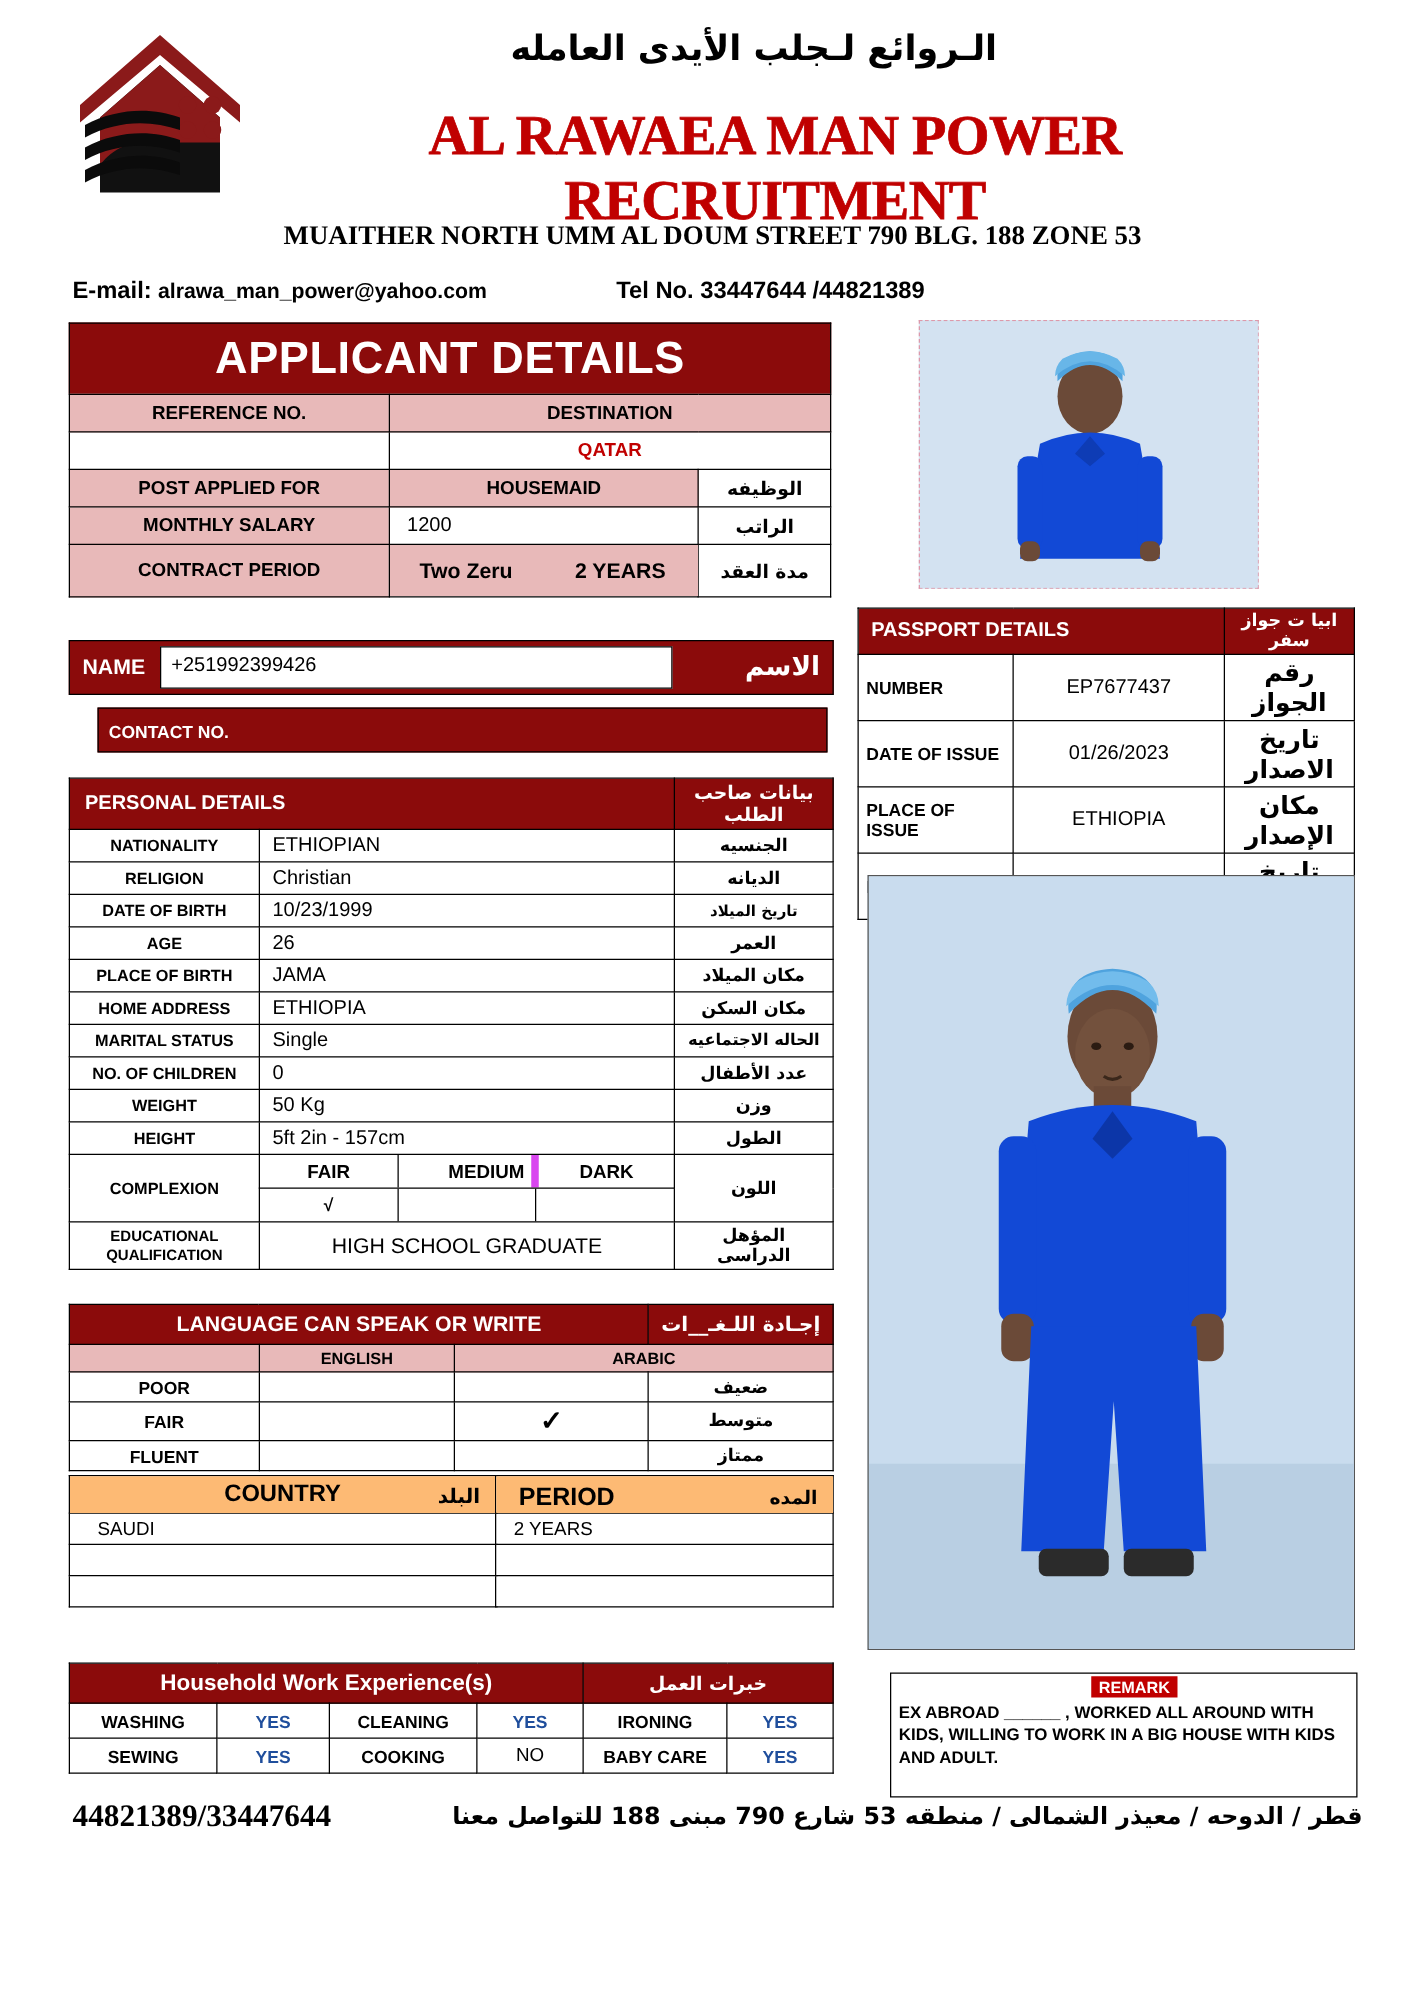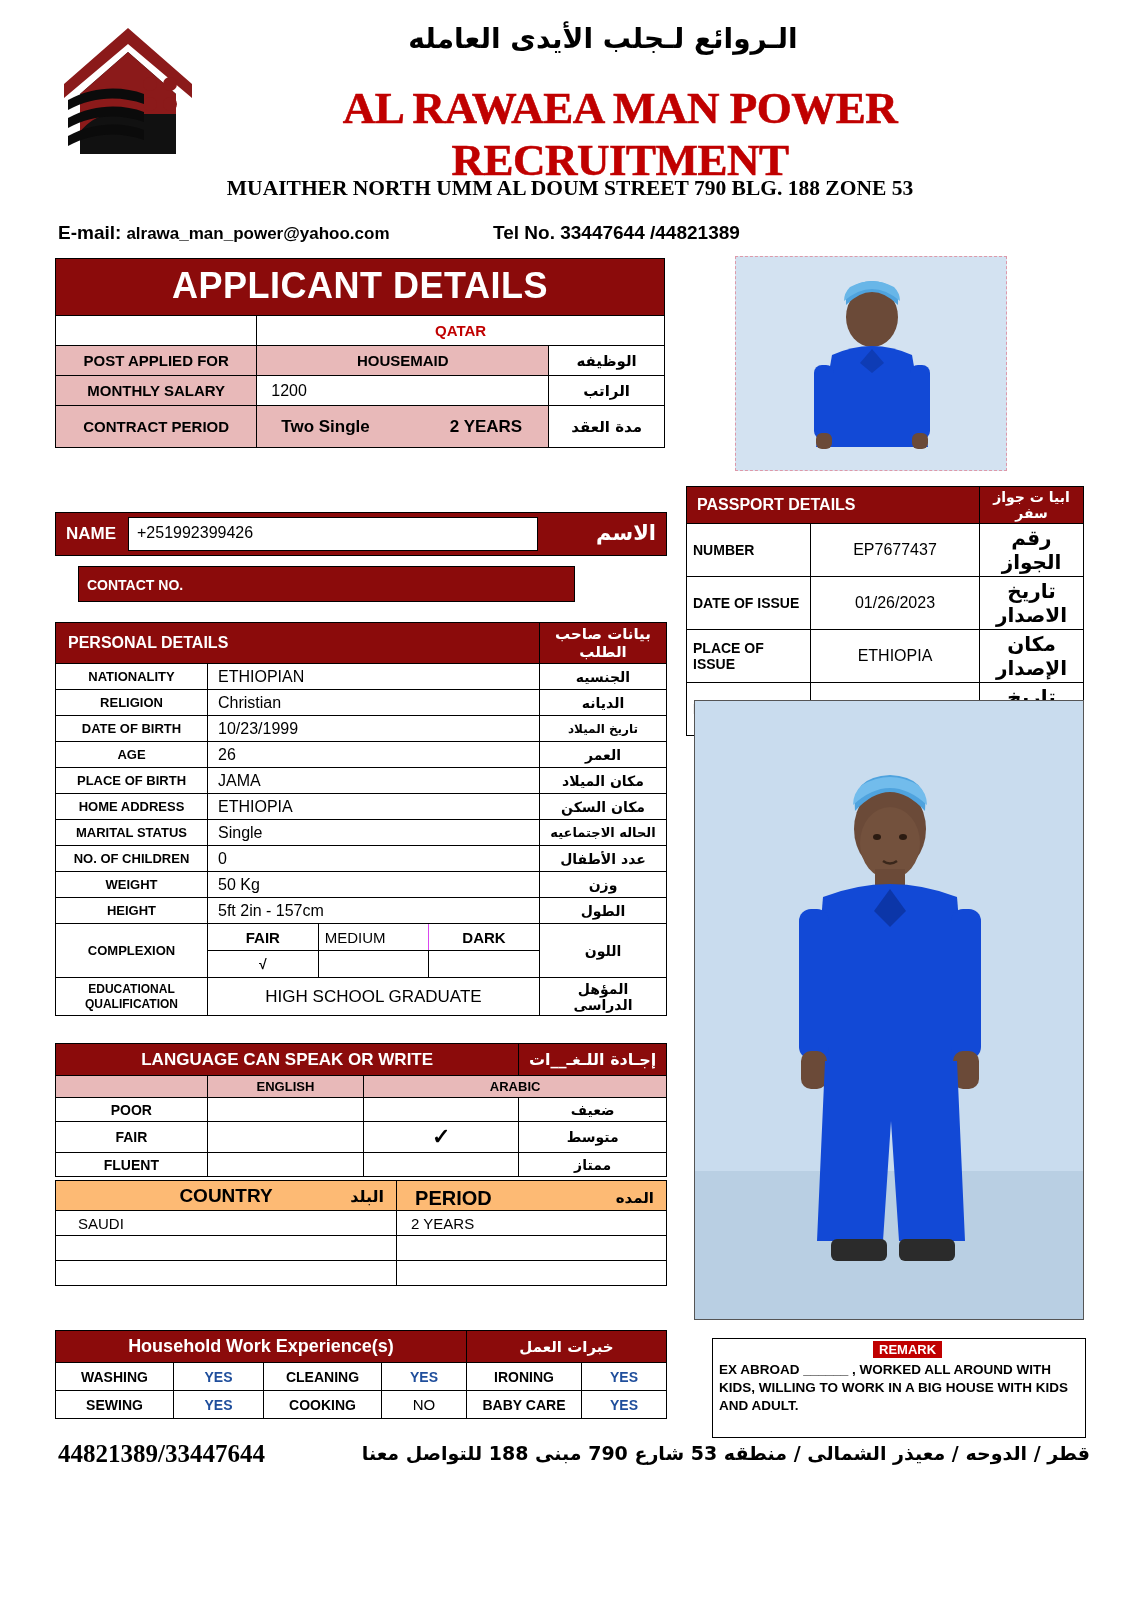--- a/index.html
+++ b/index.html
@@ -59,21 +59,21 @@
 
   
   .name-row { position:absolute; left:55px; top:512px; width: 612px; height: 44px;
               background:#8B0B0B; border:1px solid #000; }
   .name-row .lbl { position:absolute; left: 10px; top: 11px; color:#fff; font-weight:bold; font-size: 17px; }
   .name-row .inputbox { position:absolute; left: 72px; top: 4px; width: 410px; height: 34px;
                         background:#fff; border:1px solid #000; padding: 6px 8px; font-size: 16px; }
   .name-row .ar-lbl { position:absolute; right: 10px; top: 8px; color:#fff; font-weight:bold; font-size: 21px;
                       font-family:"DejaVu Sans",sans-serif; }
 
-  .contact-row { position:absolute; left:78px; top:566px; width: 497px; height: 36px;
+  .contact-row { position:absolute; left:78px; top:566px; width: 584px; height: 36px;
                  background:#8B0B0B; border:1px solid #000; }
   .contact-row .lbl { position:absolute; left: 8px; top: 10px; color:#fff; font-weight:bold; font-size: 14px; }
   .contact-row .inputbox { position:absolute; left: 138px; top: 3px; width: 352px; height: 30px;
                            background:#fff; border:1px solid #000; padding: 5px 8px; font-size: 16px; }
 
   
   .personal { position:absolute; left:55px; top: 622px; width: 612px; }
   .personal table { width:100%; }
   .personal .hdr td { background:#8B0B0B; color:#fff; font-weight:bold; height: 32px; font-size: 16px; }
   .personal td { height: 26px; font-size: 14px; }
@@ -158,38 +158,42 @@
         <span class="val">alrawa_man_power@yahoo.com</span>
       </span>
       <span class="tel">Tel No. 33447644 /44821389</span>
     </div>
   </div>
 
   <div class="applicant">
     <div class="title-bar">APPLICANT DETAILS</div>
     <table class="tbl">
       <tbody>
+          <tr>
+        <td class="pinkrow" style="width:300px">REFERENCE NO.</td>
+        <td class="pinkrow" colspan="2">DESTINATION</td>
+      </tr>
       <tr>
         <td></td>
         <td colspan="2" class="destination-val">QATAR</td>
       </tr>
       <tr>
         <td class="pinkrow" style="width:200px">POST APPLIED FOR</td>
         <td class="pinkrow" style="width:290px">HOUSEMAID</td>
         <td class="ar" style="width:115px">الوظيفه</td>
       </tr>
       <tr>
         <td class="pinkrow">MONTHLY SALARY</td>
         <td style="padding-left:14px;font-size:16px">1200</td>
         <td class="ar">الراتب</td>
       </tr>
       <tr>
         <td class="pinkrow">CONTRACT PERIOD</td>
         <td class="pinkrow" style="position:relative;height:42px">
-          <span style="position:absolute;left:24px;top:11px;font-size:17px">Two Single</span>
+          <span style="position:absolute;left:24px;top:11px;font-size:17px">Two Zeru</span>
           <span style="position:absolute;right:26px;top:11px;font-size:17px">2 YEARS</span>
         </td>
         <td class="ar">مدة العقد</td>
       </tr>
     </tbody>
       </table>
   </div>
 
   <div class="name-row">
     <span class="lbl">NAME</span>
@@ -258,21 +262,21 @@
         <td class="val">5ft 2in - 157cm</td>
         <td class="ar arc">الطول</td>
       </tr>
       <tr>
         <td class="lbl" rowspan="2">COMPLEXION</td>
         <td style="padding:0">
           <table style="width:100%;border-collapse:collapse">
             <tbody>
                   <tr>
               <td style="border:none;border-right:1px solid #000;text-align:center;font-weight:bold;font-size:15px;width:33.3%">FAIR</td>
-              <td style="border:none;border-right:1px solid #d946ef;text-align:left;font-weight:normal;font-size:15px;width:33.3%">MEDIUM</td>
+              <td style="border:none;border-right:6px solid #d946ef;text-align:right;font-weight:bold;font-size:15px;width:33.3%">MEDIUM</td>
               <td style="border:none;text-align:center;font-weight:bold;font-size:15px">DARK</td>
             </tr>
           </tbody>
               </table>
         </td>
         <td class="ar arc" rowspan="2">اللون</td>
       </tr>
       <tr>
         <td style="padding:0">
           <table style="width:100%;border-collapse:collapse">

